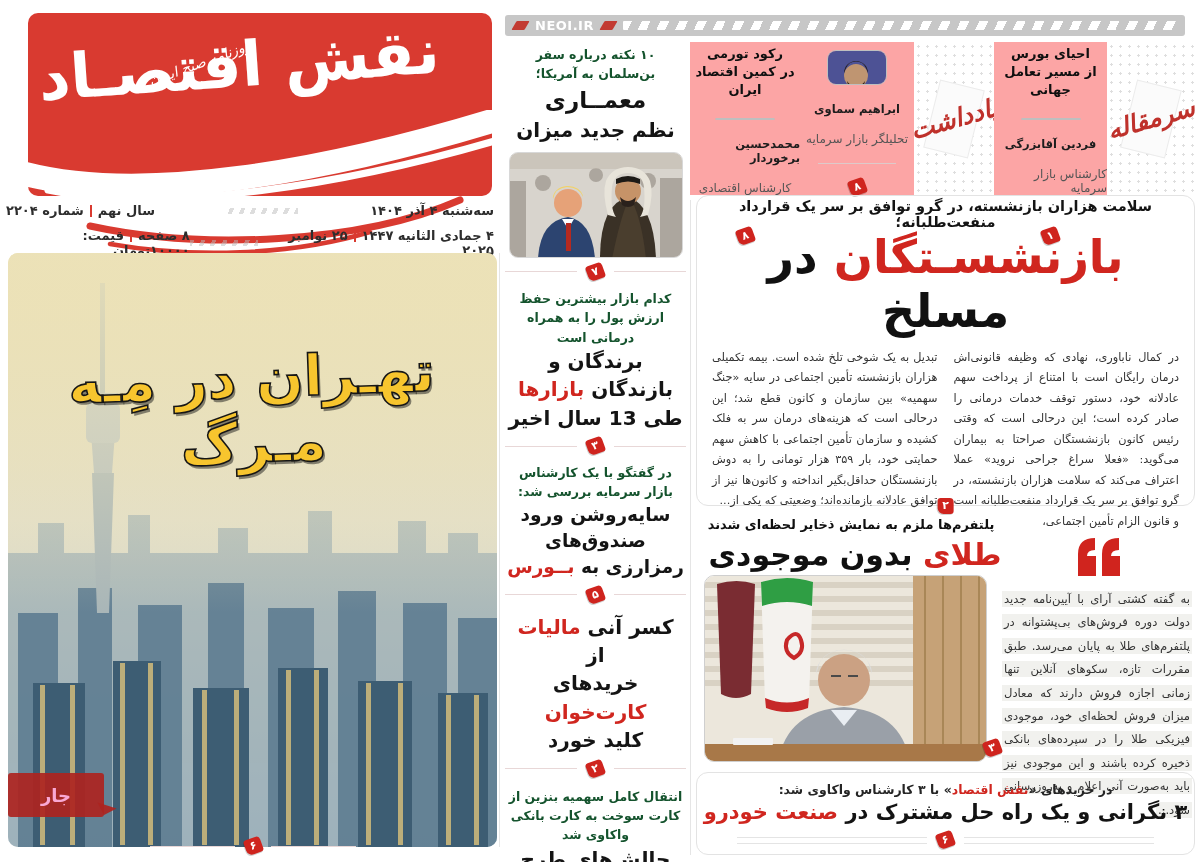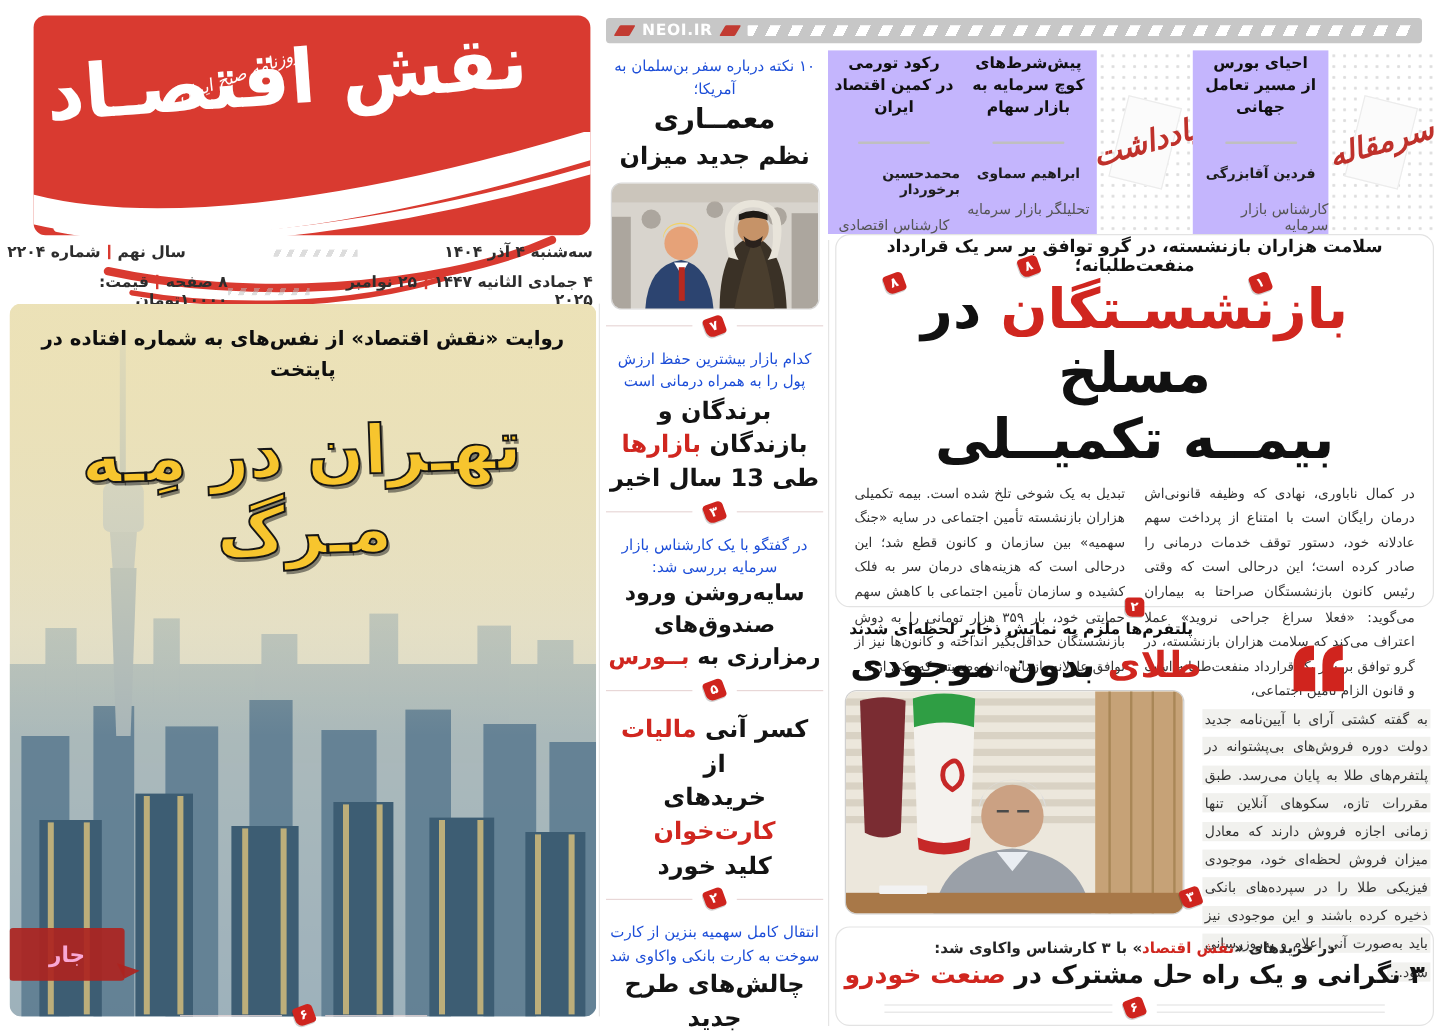--- a/index.html
+++ b/index.html
@@ -73,30 +73,30 @@
     background:repeating-linear-gradient(115deg,#fff 0 8px,transparent 8px 17px); }
 
   
   .colstrip { position:absolute; left:690px; top:42px; width:505px; height:153px; display:flex; }
   .dotbg { background-image:radial-gradient(#dedede 1.1px, transparent 1.3px); background-size:9px 9px; }
   .lblcell { position:relative; overflow:hidden; }
   .lblcell .sheet { position:absolute; left:50%; top:50%; width:46px; height:70px;
     background:#fbfbfb; border:1px solid #ececec; transform:translate(-50%,-50%) rotate(14deg); }
   .lblcell .callig { position:absolute; left:50%; top:50%; transform:translate(-50%,-50%) rotate(-16deg);
     color:#bf312b; font-size:25px; font-weight:bold; font-style:italic; white-space:nowrap; }
-  .ccard { display:flex; flex-direction:column; align-items:center; padding-top:3px; background:#c4b5fd;gap:13px; }
+  .ccard { display:flex; flex-direction:column; align-items:center; padding-top:3px; background:#fca5a5;gap:13px; }
   .c-head { font-size:13px; font-weight:bold; line-height:1.4; color:#101010; text-align:center; }
   .c-photo { width:60px; height:70px; border-radius:9px; overflow:hidden; margin:5px 0 4px; border:1px solid #bfbfbf; }
   .c-name { font-size:11.5px; font-weight:bold; color:#1d1d1d; }
   .c-role { font-size:12px; color:#555; margin-top:3px; }
   .c-line { width:78px; height:1px; background:#ddcaca; margin:4px 0 3px; }
 
   
   .midcol { position:absolute; left:505px; top:45px; width:181px; text-align:center; }
-  .m-k { font-size:12.5px; font-weight:normal; color:#1d4ed8; line-height:1.55; }
+  .m-k { font-size:12.5px; font-weight:bold; color:#14532d; line-height:1.55; }
   .m-h { font-size:20px; font-weight:bold; color:#141414; line-height:1.42; }
   .m-h.big { font-size:23px; }
   .m-photo { width:174px; height:106px; margin:7px auto 6px; border-radius:9px;
     overflow:hidden; border:1px solid #d8d8d8; }
   .midcol .mrow { margin:6px 0 9px; }
   .gap { margin-top:10px; }
 
   
   .vline { position:absolute; width:1px; background:#e5e5e5; }
   .mainbox { position:absolute; left:696px; top:195px; width:499px; height:311px;
@@ -225,21 +225,20 @@
 
       <g>
         <rect x="92" y="30" width="5" height="110" fill="#a9b6b8"></rect>
         <polygon points="80,140 110,140 104,220 86,220" fill="#b5bfc0"></polygon>
         <polygon points="84,220 106,220 101,360 89,360" fill="#a9b6b8"></polygon>
         <rect x="78" y="150" width="34" height="40" rx="6" fill="#bcc5c5"></rect>
       </g>
       <rect width="489" height="360" fill="url(#haze)"></rect>
     </svg>
     <div class="lp-kicker">
-      <div>روایت «نقش اقتصاد» از نفس‌های به شماره افتاده در پایتخت</div>
     </div>
     <div class="lp-head">تهـران در مِـه مـرگ</div>
     <div class="lp-badge">جار</div>
   </div>
   <div class="mrow lead-marker">
     <span class="pm">۶</span>
   </div>
 
   <div class="neoi">
     <span class="rdash"></span>
@@ -272,24 +271,20 @@
       <div class="c-name">فردین آقابزرگی</div>
       <div class="c-role">کارشناس بازار سرمایه</div>
       <div class="c-line"></div>
       <span class="pm">۱</span>
     </div>
     <div class="lblcell dotbg" style="width:80px">
       <span class="sheet"></span>
       <span class="callig">یادداشت</span>
     </div>
     <div class="ccard" style="width:114px">
-      <div class="c-head">
-        <div>پیش‌شرط‌های</div>
-        <div>کوچ سرمایه به بازار سهام</div>
-      </div>
       <div class="c-photo">
         <svg viewBox="0 0 60 70" width="60" height="70">
           <rect width="60" height="70" fill="#4d5295"></rect>
           <circle cx="30" cy="25" r="12" fill="#bf9571"></circle>
           <path d="M18 22 a12 12 0 0 1 24 0 l-2 -5 a11 11 0 0 0 -20 0 z" fill="#241c18"></path>
           <path d="M21 30 q9 12 18 0 l-2 8 q-7 6 -14 0 z" fill="#241c18"></path>
           <path d="M7 70 q5 -22 23 -24 q18 2 23 24 z" fill="#7d828c"></path>
           <path d="M26 46 l4 6 l4 -6 z" fill="#fff"></path>
         </svg>
       </div>
@@ -392,21 +387,20 @@
 
     </div>
 
   </div>
 
   <div class="mainbox">
     <div class="ms-kicker">سلامت هزاران بازنشسته، در گرو توافق بر سر یک قرارداد منفعت‌طلبانه؛</div>
     <div class="ms-h">
       <span class="red">بازنشسـتگان</span><span> در مسلخ</span>
     </div>
-    <div class="ms-h">بیمــه تکمیــلی</div>
     <div class="ms-body">
       <p>در کمال ناباوری، نهادی که وظیفه قانونی‌اش درمان رایگان است با امتناع از پرداخت سهم عادلانه خود، دستور توقف خدمات درمانی را صادر کرده است؛ این درحالی است که وقتی رئیس کانون بازنشستگان صراحتا به بیماران می‌گوید: «فعلا سراغ جراحی نروید» عملا اعتراف می‌کند که سلامت هزاران بازنشسته، در گرو توافق بر سر یک قرارداد منفعت‌طلبانه است و قانون الزام تأمین اجتماعی،</p>
       <p>تبدیل به یک شوخی تلخ شده است. بیمه تکمیلی هزاران بازنشسته تأمین اجتماعی در سایه «جنگ سهمیه» بین سازمان و کانون قطع شد؛ این درحالی است که هزینه‌های درمان سر به فلک کشیده و سازمان تأمین اجتماعی با کاهش سهم حمایتی خود، بار ۳۵۹ هزار تومانی را به دوش بازنشستگان حداقل‌بگیر انداخته و کانون‌ها نیز از توافق عادلانه بازمانده‌اند؛ وضعیتی که یکی از...</p>
     </div>
     <span class="pm ms-marker">۲</span>
   </div>
 
   <div class="goldbox">
     <div class="g-kicker">پلتفرم‌ها ملزم به نمایش ذخایر لحظه‌ای شدند</div>
     <div class="g-head">

